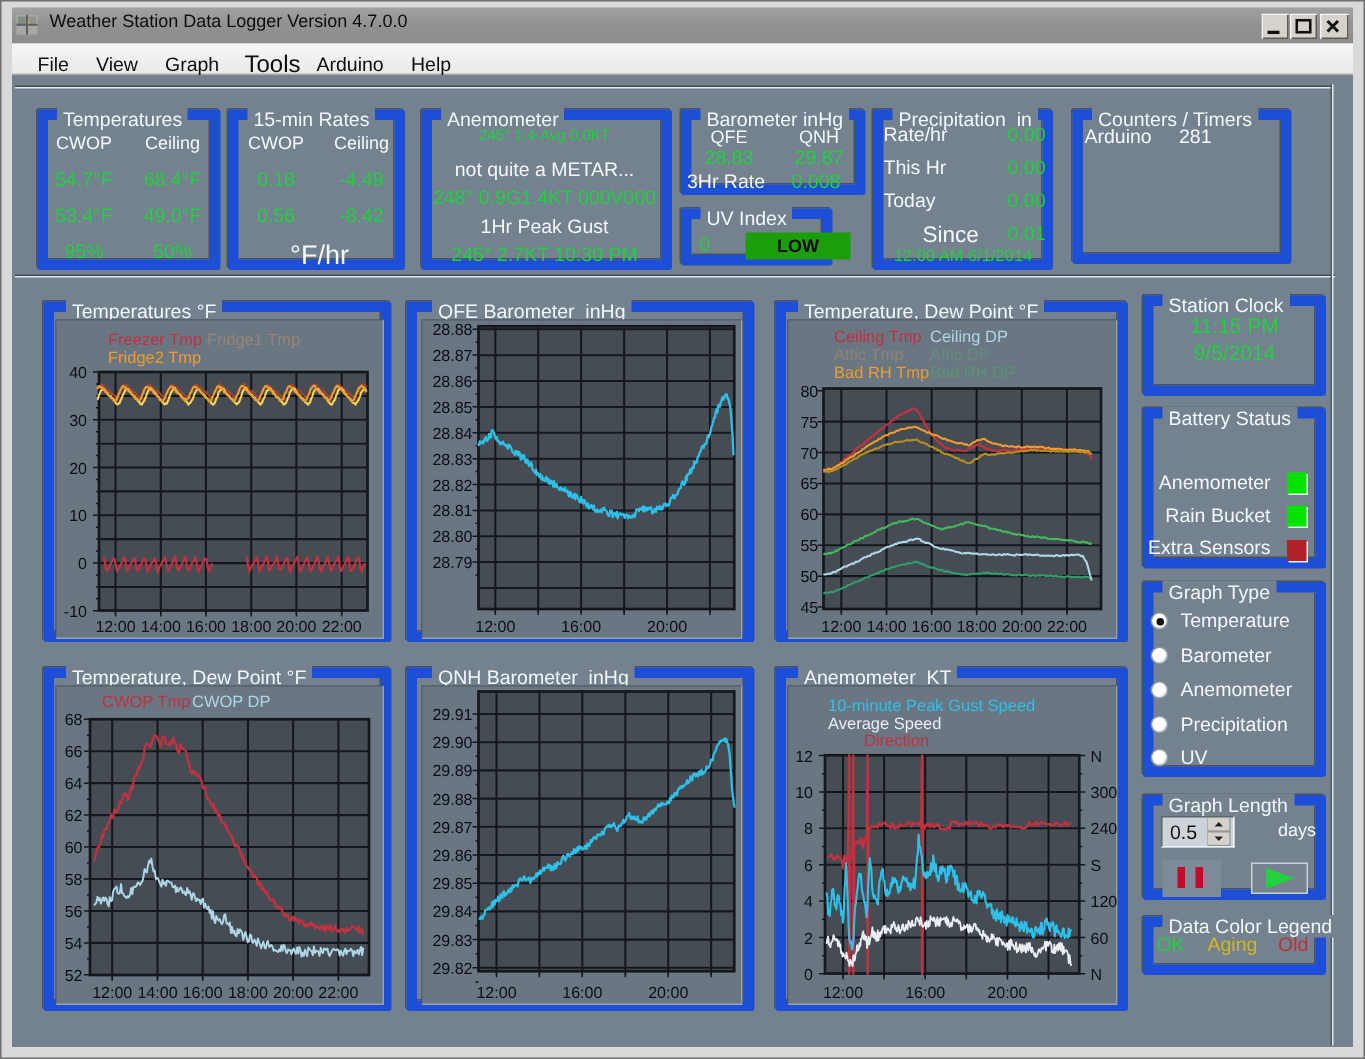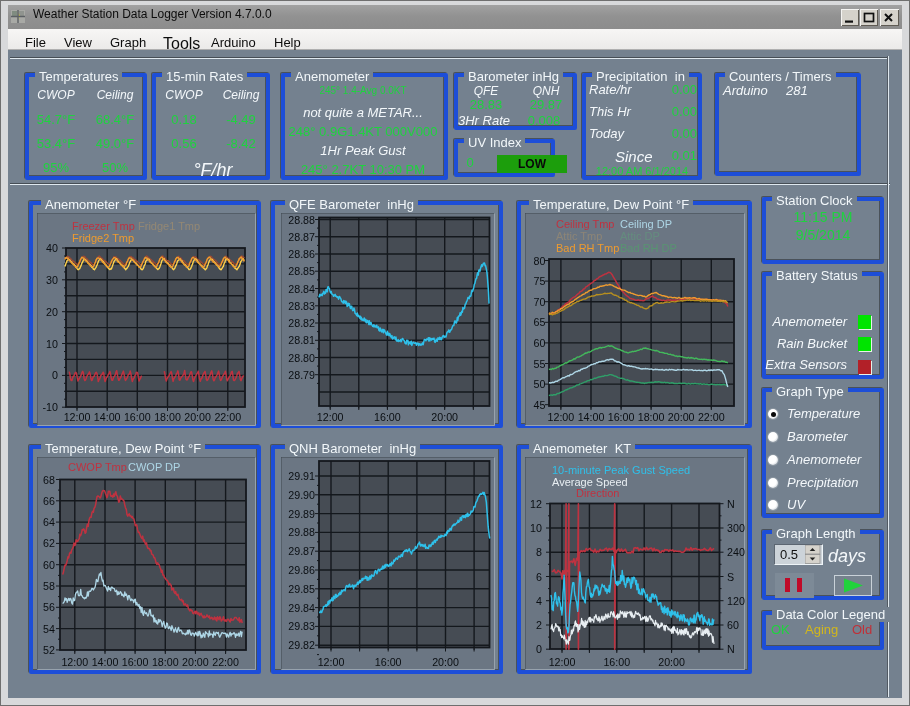--- a/index.html
+++ b/index.html
@@ -6,24 +6,24 @@
 .win { position:absolute; left:0; top:0; width:910px; height:706px;
   background:#d8d9db; border:1px solid #6f6f6f; }
 .titlebar { position:absolute; left:8px; top:5px; right:8px; height:24px;
   background:linear-gradient(180deg,#a2a2a2 0%,#929292 45%,#8c8c8c 100%); }
 .title { position:absolute; left:33px; top:7px; font-size:12px; color:#0d0d0d; }
 .wbtn { position:absolute; top:4px; width:18px; height:17px; background:#d5d2cb;
   box-shadow: inset 1px 1px 0 #f5f4f2, inset -1px -1px 0 #5f5b54; }
 .menubar { position:absolute; left:8px; top:29px; right:8px; height:21px;
   background:linear-gradient(180deg,#f7f6f5,#ebeae9); border-bottom:1px solid #b0b0b0; }
 .client { position:absolute; left:8px; top:50px; width:894px; height:648px; background:#74818f; }
-.gb { position:absolute; border:4px solid #1d4ed8; border-radius:2px; box-shadow:-1px -1px 0 #4a525a, inset -1px -1px 0 #4a525a; }
+.gb { position:absolute; border:7px solid #1d4ed8; border-radius:2px; box-shadow:-1px -1px 0 #4a525a, inset -1px -1px 0 #4a525a; }
 .gb .t { position:absolute; top:-8px; left:6px; background:#74818f; padding:0 4px;
   font-size:13px; color:#f2f7fa; white-space:nowrap; line-height:15px; }
-.wt { position:absolute; font-size:13px; color:#f4f8fb; white-space:nowrap;font-style:italic; }
+.wt { position:absolute; font-size:13px; color:#f4f8fb; white-space:nowrap; }
 .gt { position:absolute; font-size:13px; color:#1ed33e; white-space:nowrap; }
 .ctr { transform:translateX(-50%); }
 .rt { transform:translateX(-100%); }
 </style></head><body>
 <div class="win"></div>
 <div class="titlebar"></div>
 <div class="title">Weather Station Data Logger Version 4.7.0.0</div>
 <svg style="position:absolute;left:10px;top:8px" width="17" height="17" viewBox="0 0 17 17">
 <rect x="1" y="2" width="14" height="13" fill="#a8a9a5"></rect>
 <rect x="2" y="3" width="5" height="5" fill="#808c80"></rect>
@@ -147,36 +147,36 @@
   </div>
 <div style="position:absolute;left:774px;top:544px;width:49px;height:21px;background:#ccd3d9;
  border-top:1px solid #5c6672;border-left:1px solid #5c6672;border-bottom:1px solid #eef4f8;border-right:1px solid #eef4f8"></div>
 <span style="position:absolute;left:780px;top:547px;font-size:13px;color:#111">0.5</span>
 <svg style="position:absolute;left:805px;top:545px" width="16" height="19" viewBox="0 0 16 19">
 <rect x="0" y="0" width="15" height="9" fill="#d5d2cb" stroke="#8a8a8a" stroke-width="0.7"></rect>
 <rect x="0" y="9.6" width="15" height="9" fill="#d5d2cb" stroke="#8a8a8a" stroke-width="0.7"></rect>
 <path d="M4.7 6 L7.5 3 L10.3 6 Z" fill="#222"></path>
 <path d="M4.7 12.6 L7.5 15.6 L10.3 12.6 Z" fill="#222"></path>
 </svg>
-<span class="wt " style="left:828px;top:546px;font-size:18px">days</span>
+<span class="wt " style="left:852px;top:546px;font-size:12px">days</span>
 <div style="position:absolute;left:775px;top:573px;width:39px;height:25px;background:#7d8a97"></div>
 <div style="position:absolute;left:785px;top:578px;width:5px;height:14px;background:#c00a28"></div>
 <div style="position:absolute;left:797px;top:578px;width:5px;height:14px;background:#c00a28"></div>
 <div style="position:absolute;left:834px;top:575px;width:38px;height:21px;background:#76828e;border:1px solid #c9d1d8"></div>
 <svg style="position:absolute;left:834px;top:575px" width="38" height="21" viewBox="0 0 38 21">
 <path d="M10 3.5 L29 10.5 L10 17.5 Z" fill="#21d23c"></path>
   </svg>
 <div class="gb" style="left:762px;top:611px;width:122px;height:39px">
     <span class="t" style="left:6px">Data Color Legend</span>
   </div>
 <span style="position:absolute;left:771px;top:622px;font-size:13px;color:#1ed33e">OK</span>
 <span style="position:absolute;left:805px;top:622px;font-size:13px;color:#d2b71c">Aging</span>
 <span style="position:absolute;left:852px;top:622px;font-size:13px;color:#c03038">Old</span>
 <div class="gb" style="left:29px;top:201px;width:232px;height:227px">
-    <span class="t" style="left:8px">Anemometer °F</span>
+    <span class="t" style="left:8px">Temperatures °F</span>
   </div>
 <div class="gb" style="left:271px;top:201px;width:232px;height:227px">
     <span class="t" style="left:10px">QFE Barometer&nbsp; inHg</span>
   </div>
 <div class="gb" style="left:517px;top:201px;width:235px;height:227px">
     <span class="t" style="left:8px">Temperature, Dew Point °F</span>
   </div>
 <div class="gb" style="left:29px;top:445px;width:232px;height:229px">
     <span class="t" style="left:8px">Temperature, Dew Point °F</span>
   </div>

